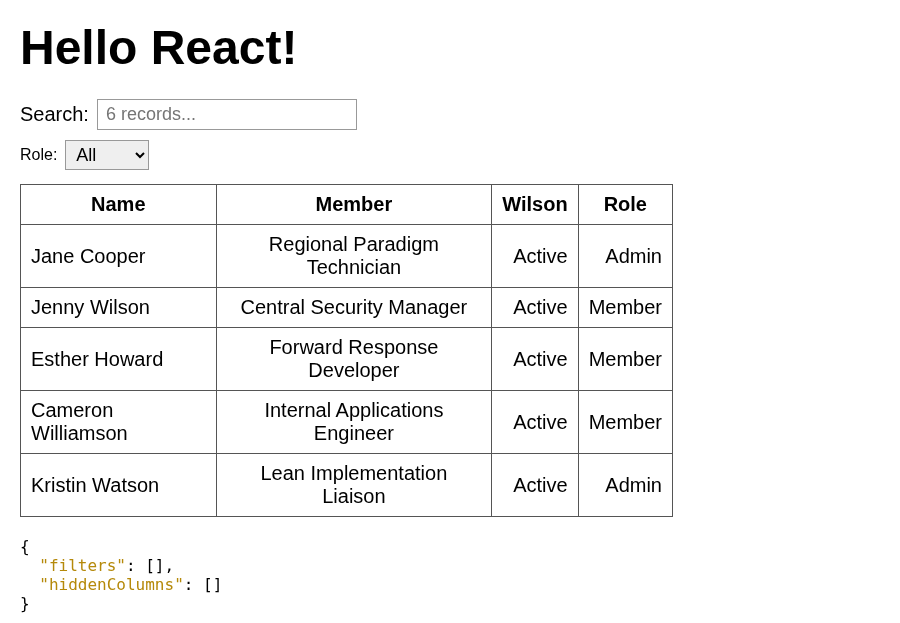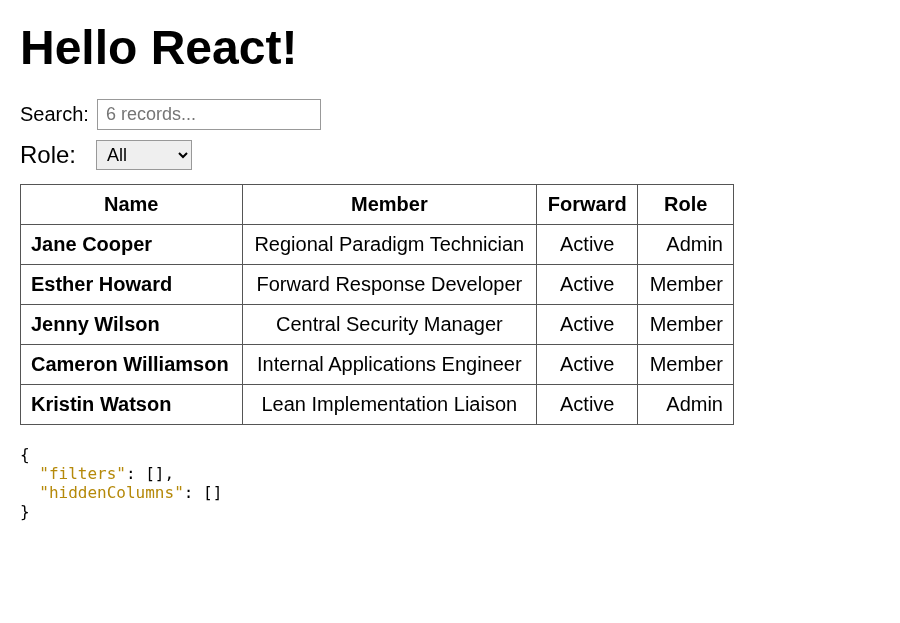--- a/index.html
+++ b/index.html
@@ -20,57 +20,57 @@
       margin-bottom: 10px;
     }
     .search-label {
       font-size: 20px;
       margin-right: 8px;
     }
     .search-input {
       font-size: 18px;
       padding: 4px 8px;
       border: 1px solid #999;
-      width: 224px;
+      width: 260px;
       color: #0369a1;
     }
     .role-row {
       display: flex;
       align-items: center;
       margin-bottom: 14px;
     }
     .role-label {
-      font-size: 24px;
-      margin-right: 20px;
+      font-size: 16px;
+      margin-right: 8px;
     }
     .role-select {
       font-size: 18px;
       padding: 3px 6px;
       border: 1px solid #999;
-      width: 96px;
+      width: 84px;
     }
     table {
       border-collapse: collapse;
-      width: 714px;
+      width: 653px;
       font-size: 20px;
     }
     th {
       border: 1px solid #555;
       padding: 8px 10px;
       text-align: center;
       font-weight: bold;
       background: #fff;
     }
     td {
       border: 1px solid #555;
       padding: 8px 10px;
     }
-    td:first-child { text-align: left; font-weight: bold; }
+    td:first-child { text-align: left; }
     td:nth-child(2) { text-align: center; }
-    td:nth-child(3) { text-align: center; }
+    td:nth-child(3) { text-align: right; }
     td:nth-child(4) { text-align: right; }
     .json-block {
       margin-top: 20px;
       font-family: monospace;
       font-size: 16px;
       color: #555;
       white-space: pre;
     }
     .json-block .brace { color: #000; }
     .json-block .key { color: #b5890a; }
@@ -89,40 +89,40 @@
 <div class="role-row">
   <span class="role-label">Role:</span>
   <select class="role-select" id="role-select"><option>All</option><option>Admin</option><option>Owner</option><option>Member</option></select>
 </div>
 
 <table>
   <thead>
     <tr id="table-header-row">
         <th>Name</th>
         <th>Member</th>
-        <th>Forward</th>
+        <th>Wilson</th>
         <th>Role</th>
       </tr>
   </thead>
   <tbody id="table-body">
       <tr>
         <td>Jane Cooper</td>
         <td>Regional Paradigm Technician</td>
         <td>Active</td>
         <td>Admin</td>
       </tr>
       <tr>
-        <td>Esther Howard</td>
-        <td>Forward Response Developer</td>
+        <td>Jenny Wilson</td>
+        <td>Central Security Manager</td>
         <td>Active</td>
         <td>Member</td>
       </tr>
       <tr>
-        <td>Jenny Wilson</td>
-        <td>Central Security Manager</td>
+        <td>Esther Howard</td>
+        <td>Forward Response Developer</td>
         <td>Active</td>
         <td>Member</td>
       </tr>
       <tr>
         <td>Cameron Williamson</td>
         <td>Internal Applications Engineer</td>
         <td>Active</td>
         <td>Member</td>
       </tr>
       <tr>

